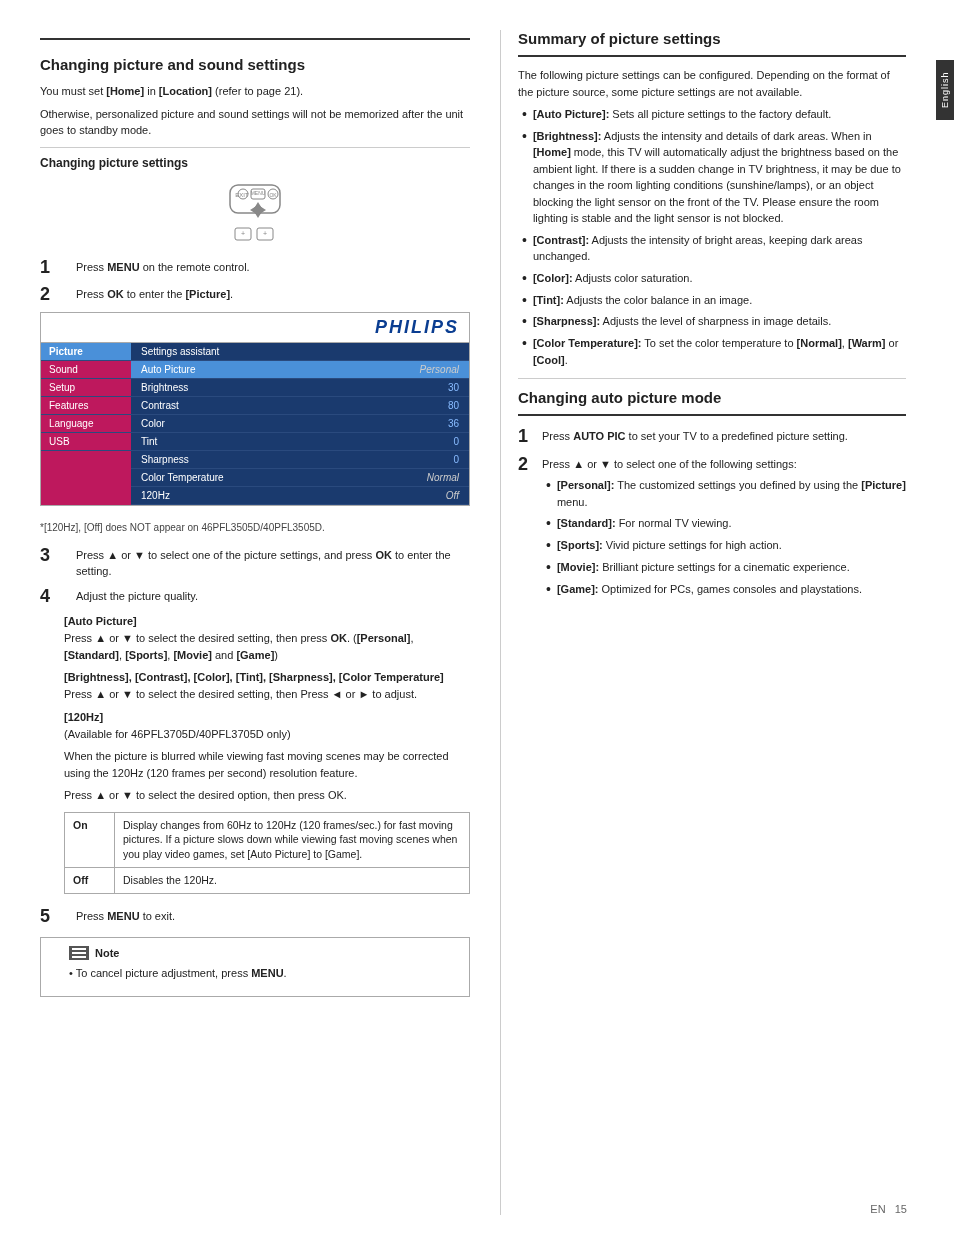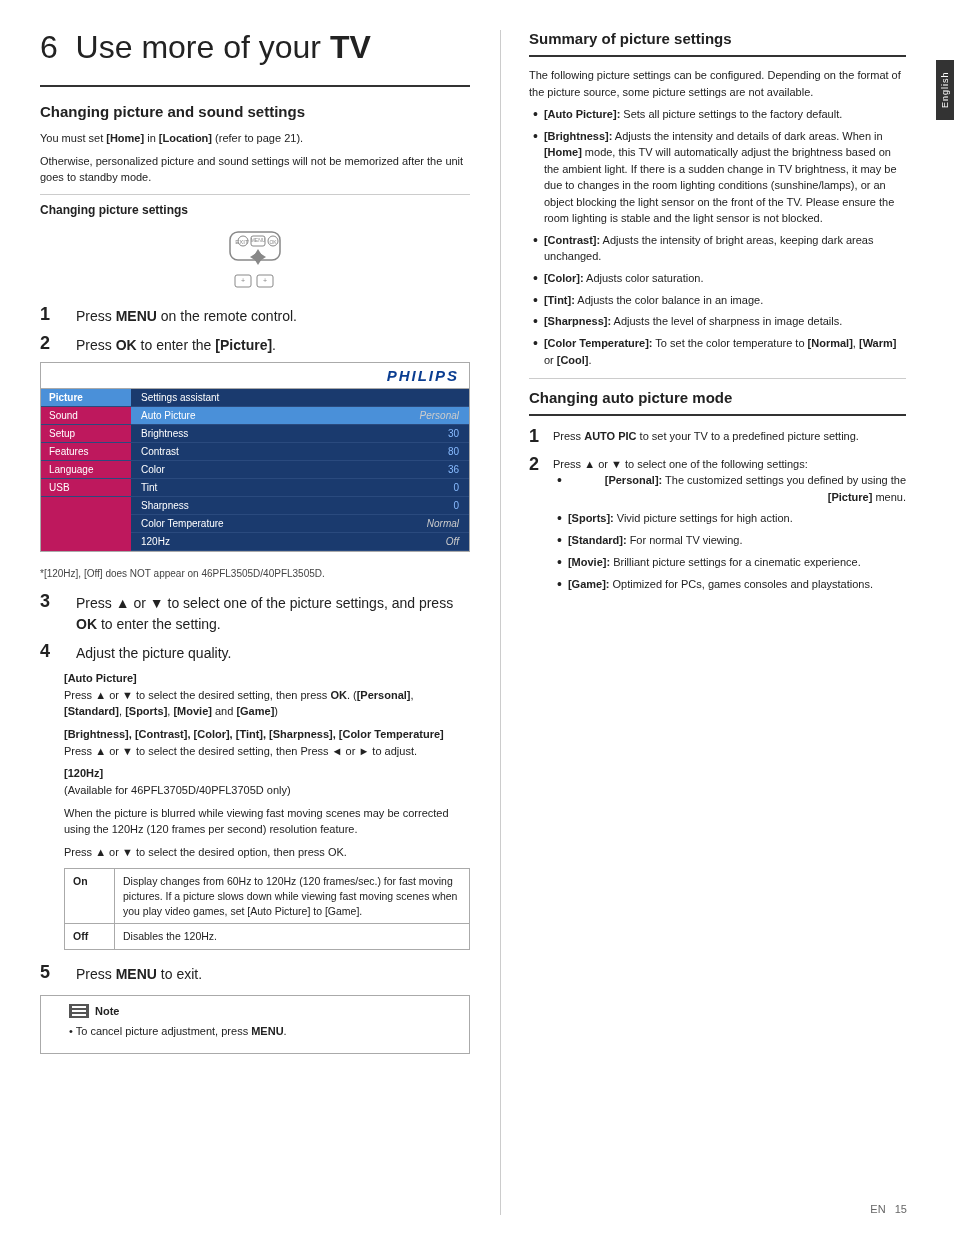--- a/index.html
+++ b/index.html
@@ -48,21 +48,21 @@
       gap: 30px;
     }
 
     .left-column {
       flex: 0 0 430px;
       max-width: 430px;
     }
 
     .right-column {
       flex: 1;
-      padding-left: 28px;
+      padding-left: 17px;
       border-left: 1px solid #ccc;
     }
 
     
     .chapter-title {
       font-size: 32px;
       font-weight: 300;
       color: #222;
       margin-bottom: 20px;
       line-height: 1.1;
@@ -116,21 +116,21 @@
 
     .step-number {
       font-size: 18px;
       font-weight: 700;
       color: #222;
       line-height: 1.2;
       min-width: 18px;
     }
 
     .step-text {
-      font-size: 14px;
+      font-size: 11px;
       line-height: 1.5;
       padding-top: 2px;
       padding-left: 12px;
     }
 
     
     .menu-table-wrapper {
       border: 1px solid #aaa;
       margin-bottom: 14px;
       font-size: 10.5px;
@@ -139,21 +139,21 @@
     .menu-header {
       background: #fff;
       display: flex;
       justify-content: flex-end;
       padding: 4px 10px;
       border-bottom: 1px solid #aaa;
     }
 
     .philips-logo {
       font-weight: 900;
-      font-size: 15px;
+      font-size: 18px;
       color: #0a3d91;
       letter-spacing: 2px;
       font-style: italic;
       text-align: right;
     }
 
     .menu-body {
       display: flex;
     }
 
@@ -367,23 +367,20 @@
 <div class="page-container">
 
   <div class="side-tab">
     <span>English</span>
   </div>
 
   <div class="main-content">
 
     <div class="left-column">
 
-      <div class="chapter-title">
-        <span>6</span>&nbsp;&nbsp;<span>Use more of your</span> <b><span>TV</span></b>
-      </div>
 
       <hr class="divider">
 
       <div class="section-title">Changing picture and sound settings</div>
 
       <p>You must set <b>[Home]</b> in <b>[Location]</b> (refer to page 21).</p>
       <p>Otherwise, personalized picture and sound settings will not be memorized after the unit goes to standby mode.</p>
 
       <hr class="thin-divider">
 
@@ -579,29 +576,29 @@
 
         <div class="right-step">
           <span class="right-step-num">1</span>
           <span class="right-step-content">Press <b>AUTO PIC</b> to set your TV to a predefined picture setting.</span>
         </div>
 
         <div class="right-step">
           <span class="right-step-num">2</span>
           <div class="right-step-content">
             <span>Press <b>▲</b> or <b>▼</b> to select one of the following settings:</span>
-            <ul class="bullet-list" style="text-align:right;">
+            <ul class="bullet-list" style="margin-top:5px;">
               <li>
                 <span><b>[Personal]:</b> The customized settings you defined by using the <b>[Picture]</b> menu.</span>
               </li>
               <li>
-                <span><b>[Sports]:</b> Vivid picture settings for high action.</span>
+                <span><b>[Standard]:</b> For normal TV viewing.</span>
               </li>
               <li>
-                <span><b>[Standard]:</b> For normal TV viewing.</span>
+                <span><b>[Sports]:</b> Vivid picture settings for high action.</span>
               </li>
               <li>
                 <span><b>[Movie]:</b> Brilliant picture settings for a cinematic experience.</span>
               </li>
               <li>
                 <span><b>[Game]:</b> Optimized for PCs, games consoles and playstations.</span>
               </li>
             </ul>
           </div>
         </div>

